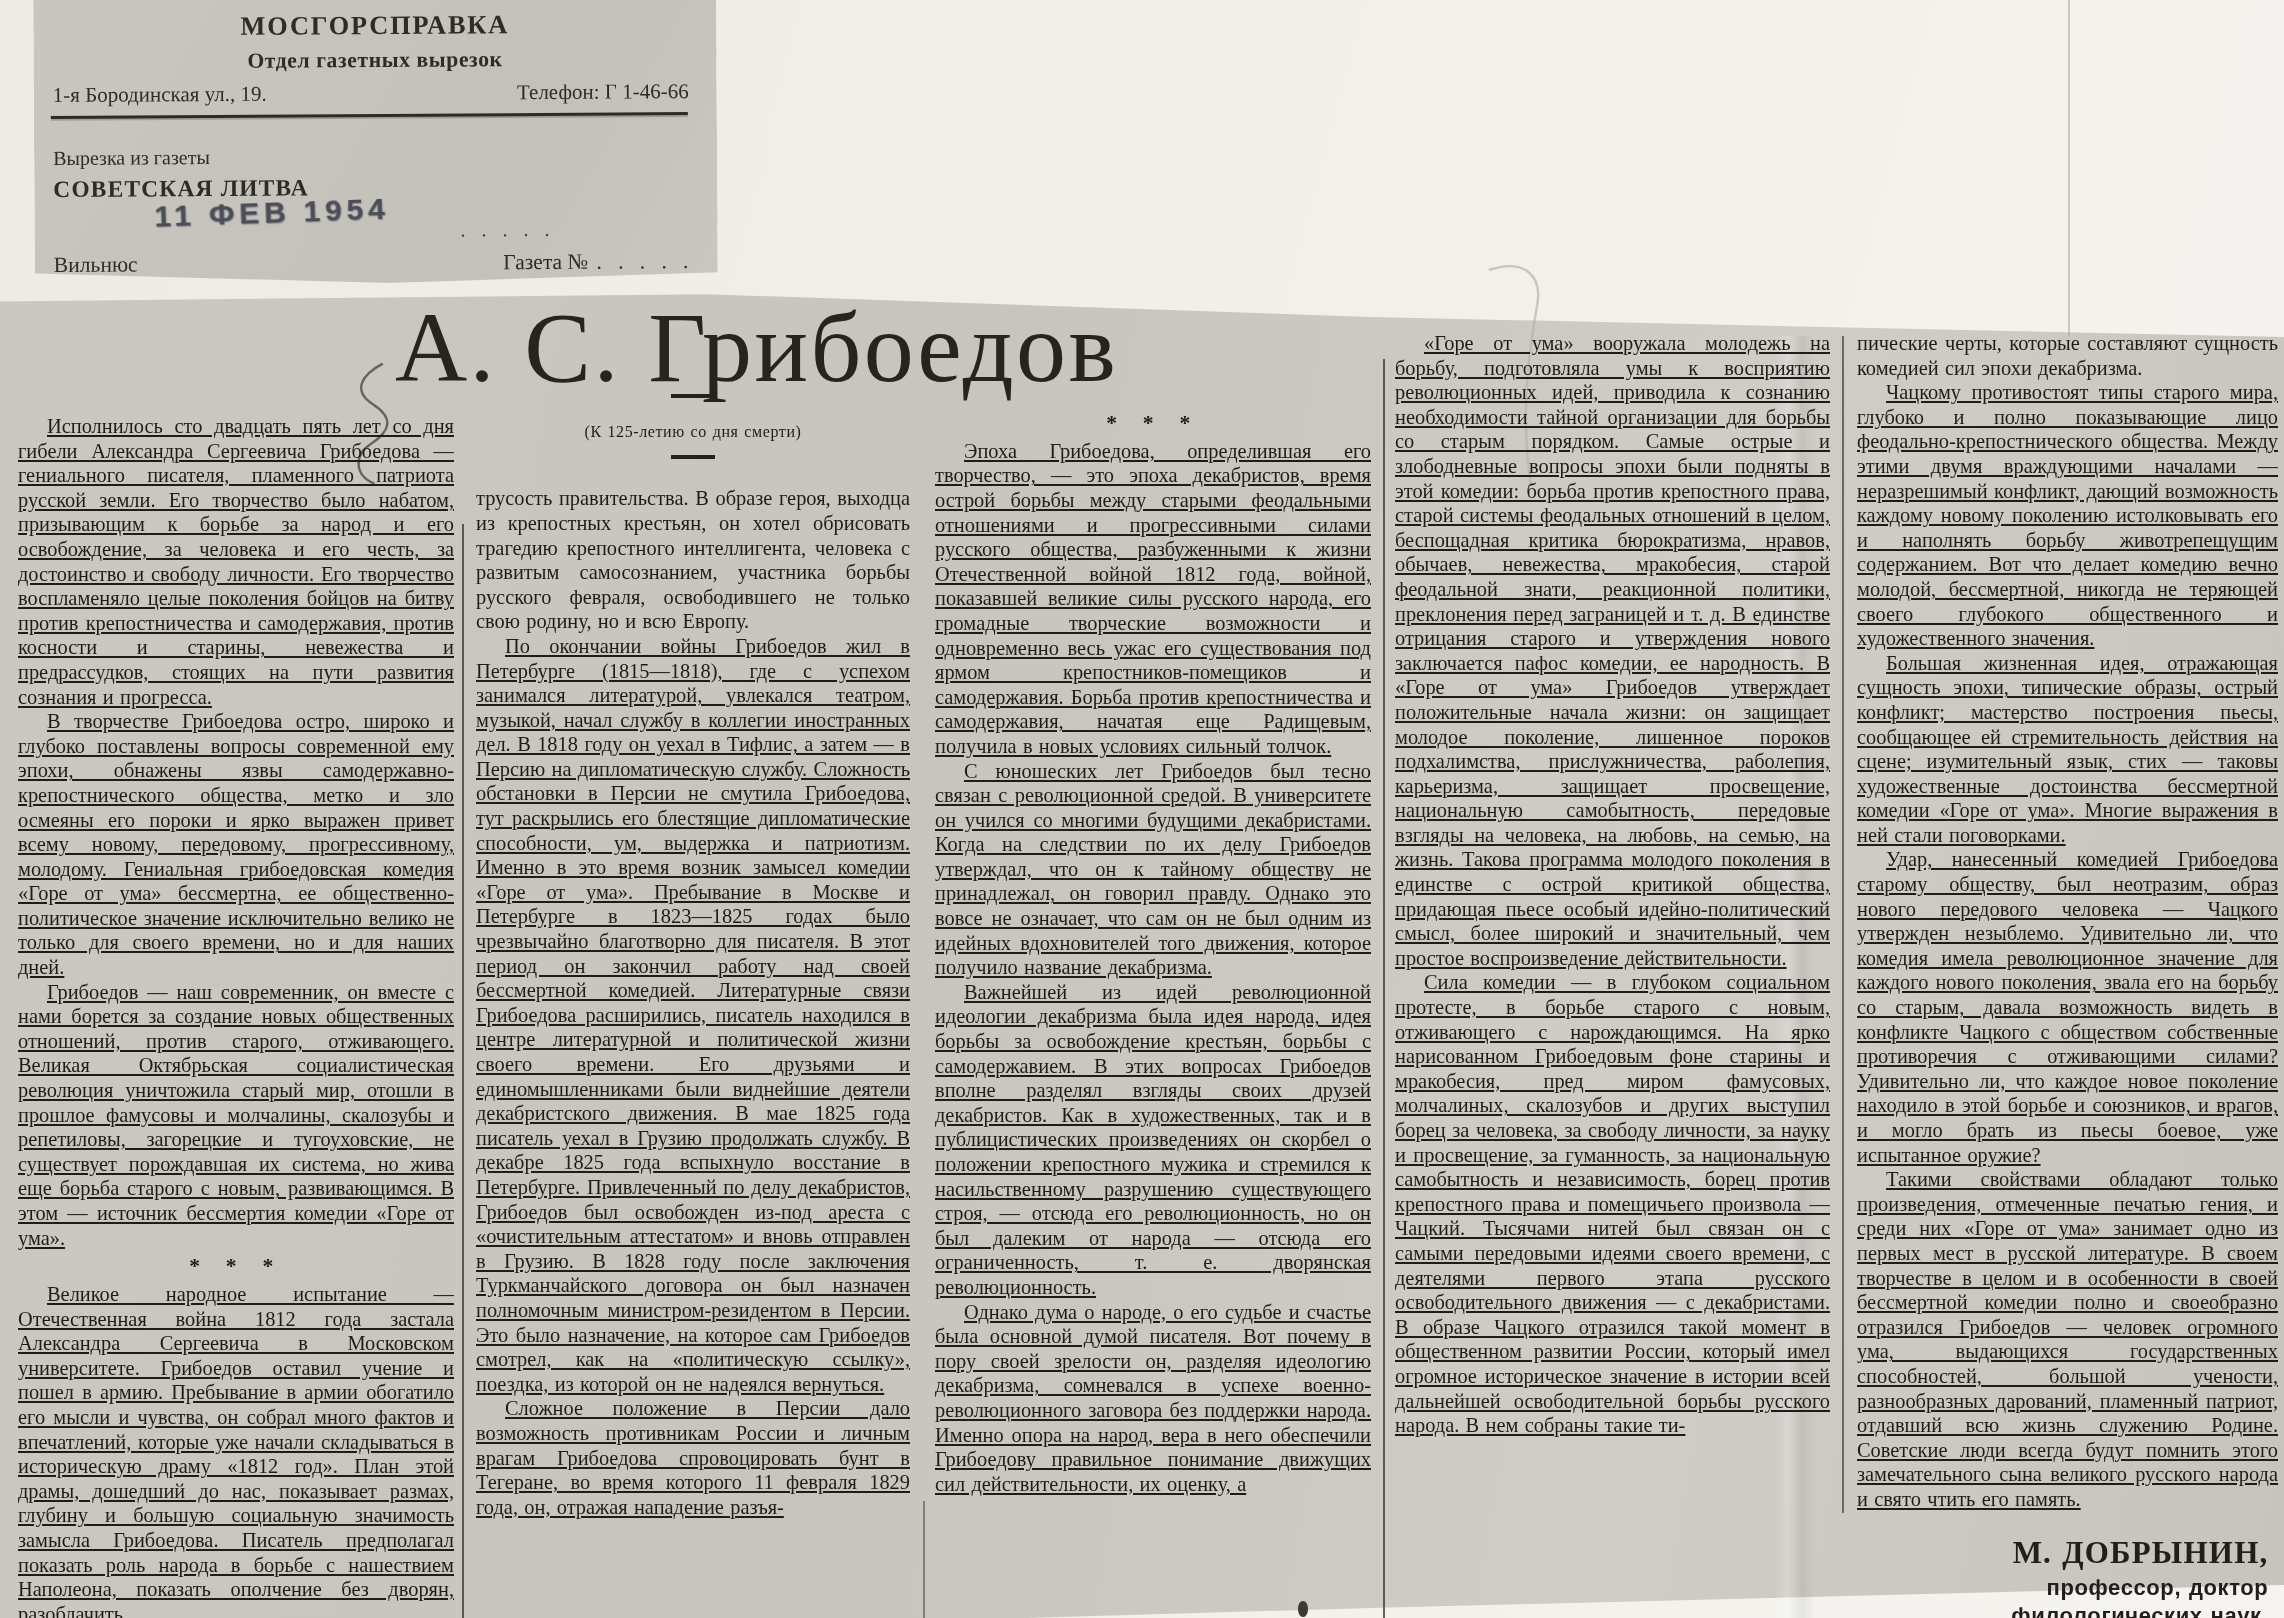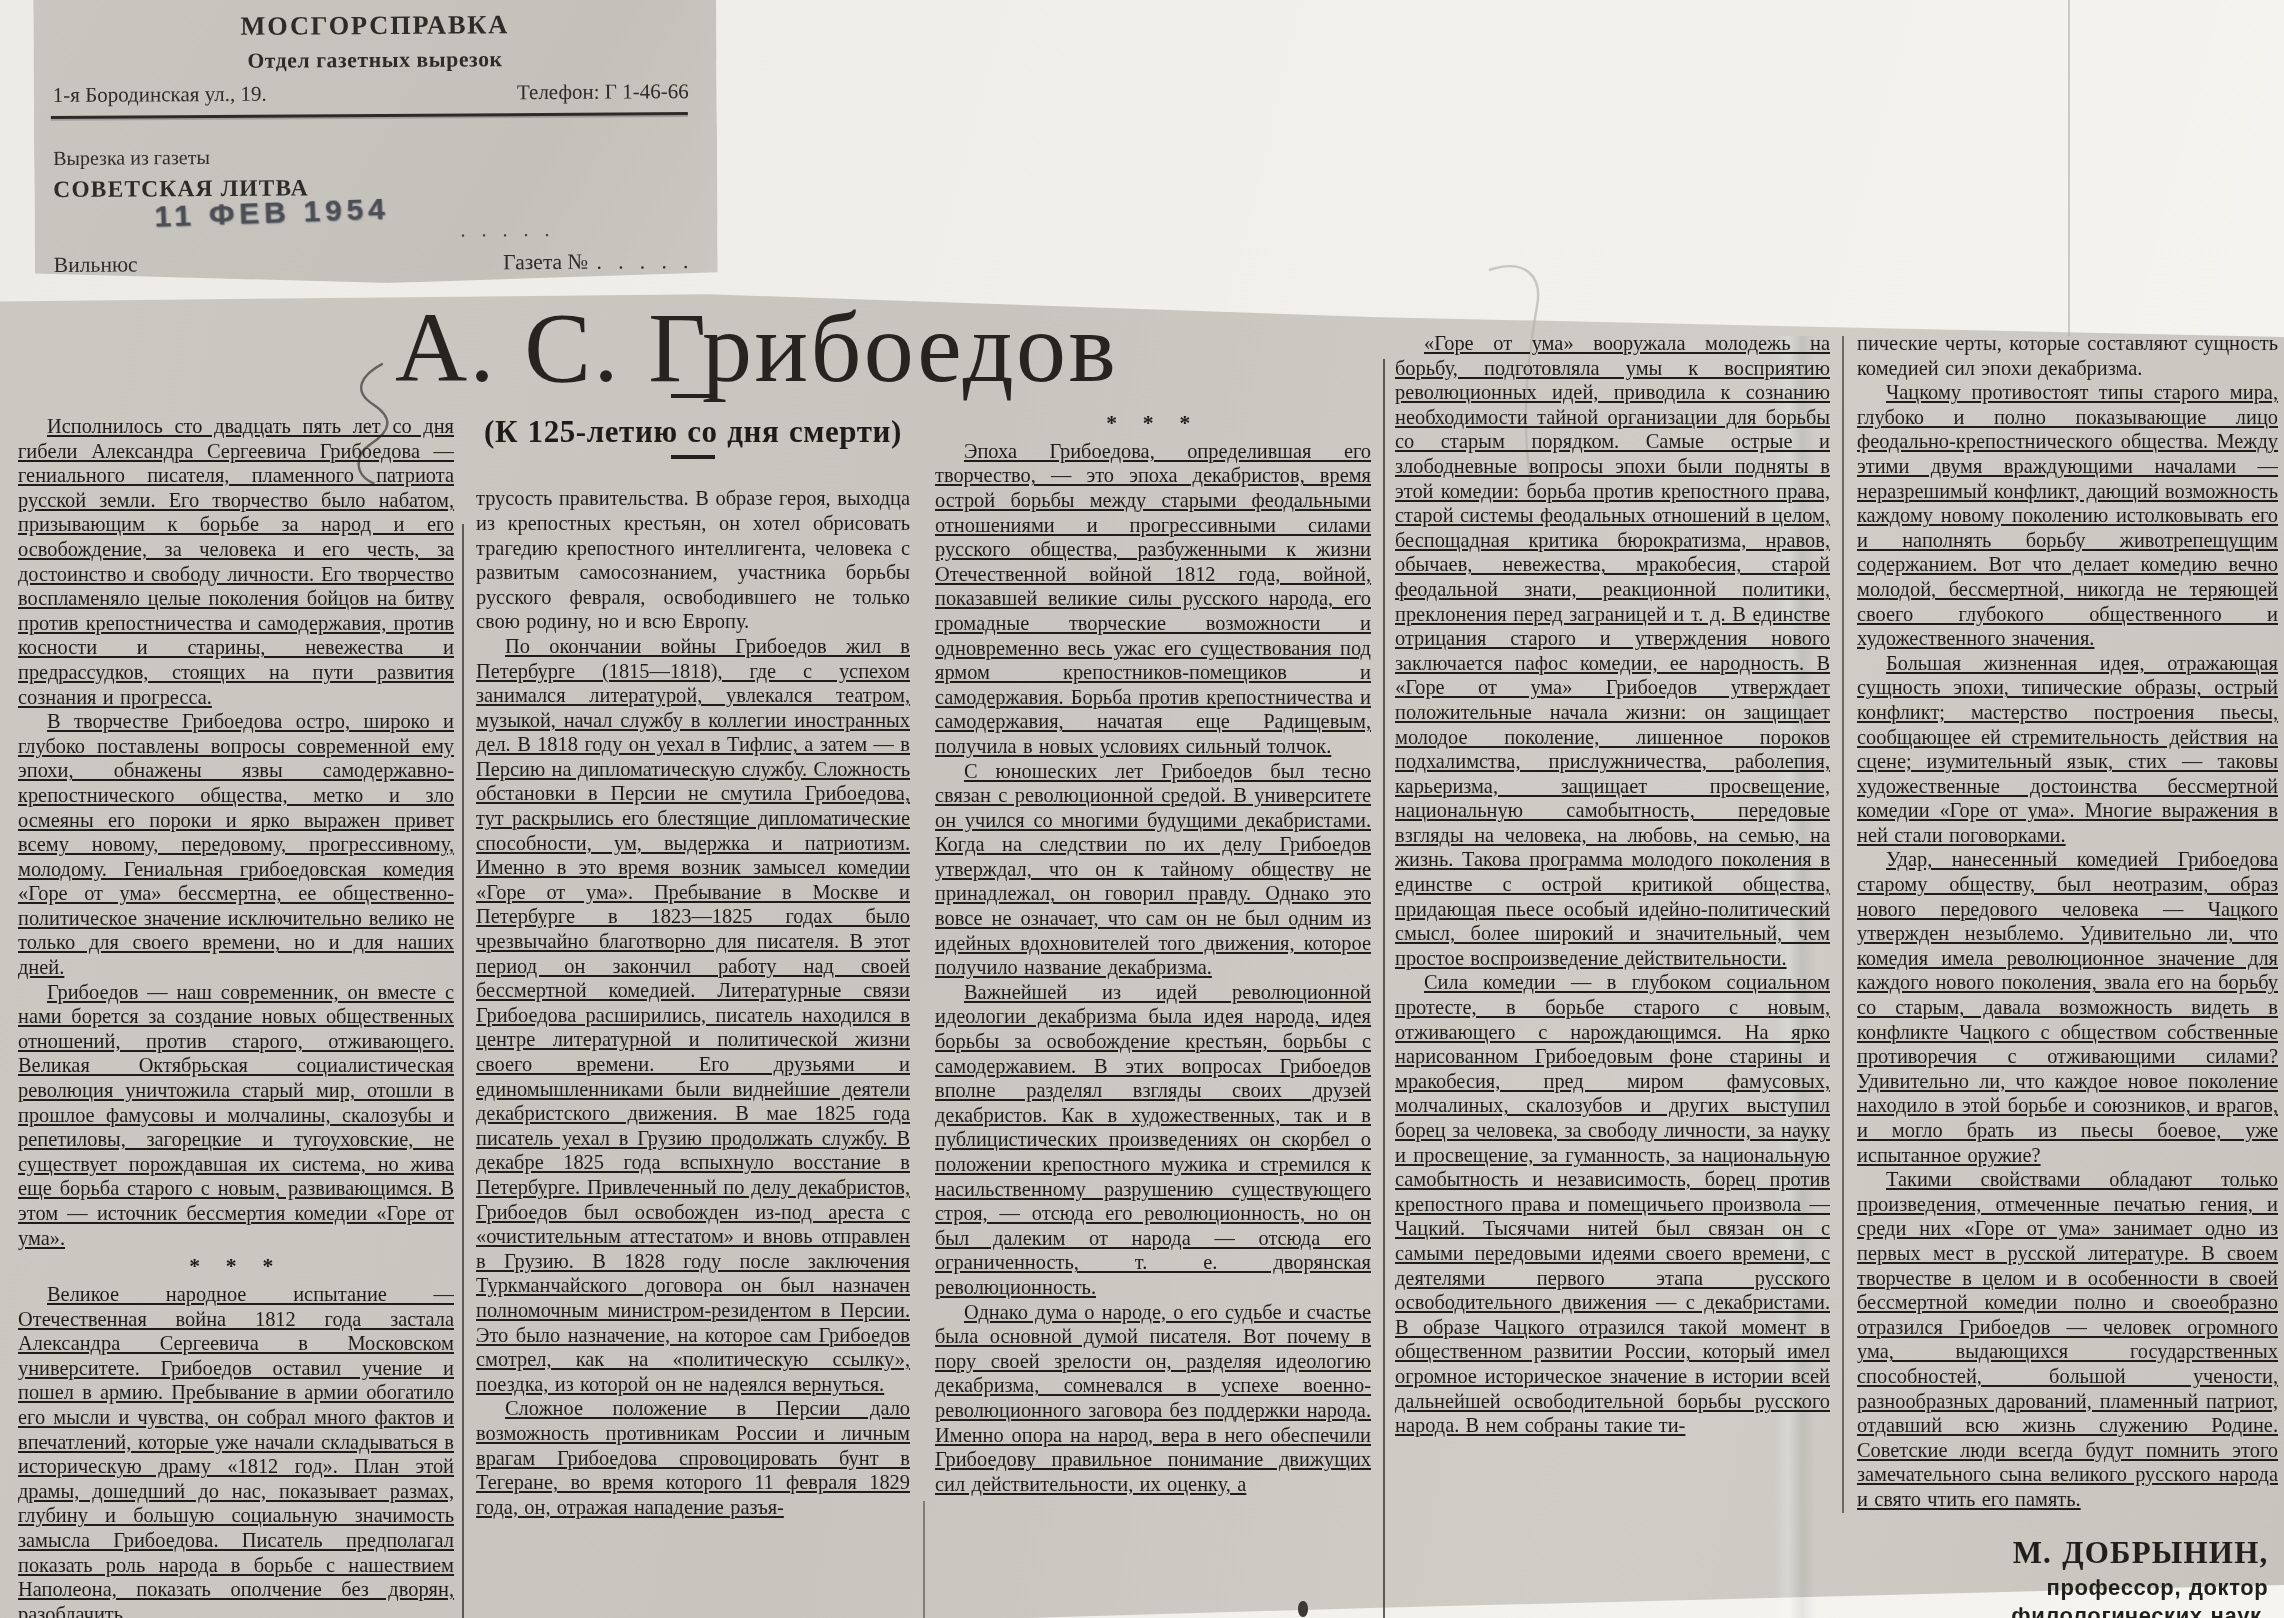--- a/index.html
+++ b/index.html
@@ -45,21 +45,21 @@
   .slip-gazeta{display:flex;gap:8.4px;}
   .dots{letter-spacing:5.4px;}
   
   #title{
     position:absolute;left:252px;top:295px;width:1009px;
     text-align:center;font-size:100px;line-height:1.05;
     letter-spacing:2.4px;color:#272420;white-space:nowrap;
   }
   #subtitle-block{width:100%;text-align:center;margin-bottom:15.6px;}
   .sub-dash{display:inline-block;width:44px;border-top:4.2px solid #24221e;margin:8.4px 0 6px 0;}
-  #subtitle{font-weight:bold;font-size:31px;letter-spacing:0.6px;margin:10.8px 0 1.2px 0;}
+  #subtitle{font-weight:normal;font-size:16px;letter-spacing:0.6px;margin:10.8px 0 1.2px 0;}
   .col{
     position:absolute;font-size:20.4px;line-height:24.6px;word-spacing:1.2px;
     text-align:justify;color:#1e1c18;
   }
   .par{margin:0;text-align:justify;}
   .par.indent{text-indent:29px;text-decoration:underline;}
   .par.flush{text-indent:0;}
   .par.stars{text-align:center;text-indent:0;font-weight:bold;letter-spacing:9.6px;font-size:21.6px;margin:3.6px 0;}
   #col1{left:18px;  top:414px; width:436px;}
   #col2{left:476px; top:385px; width:434px;}

